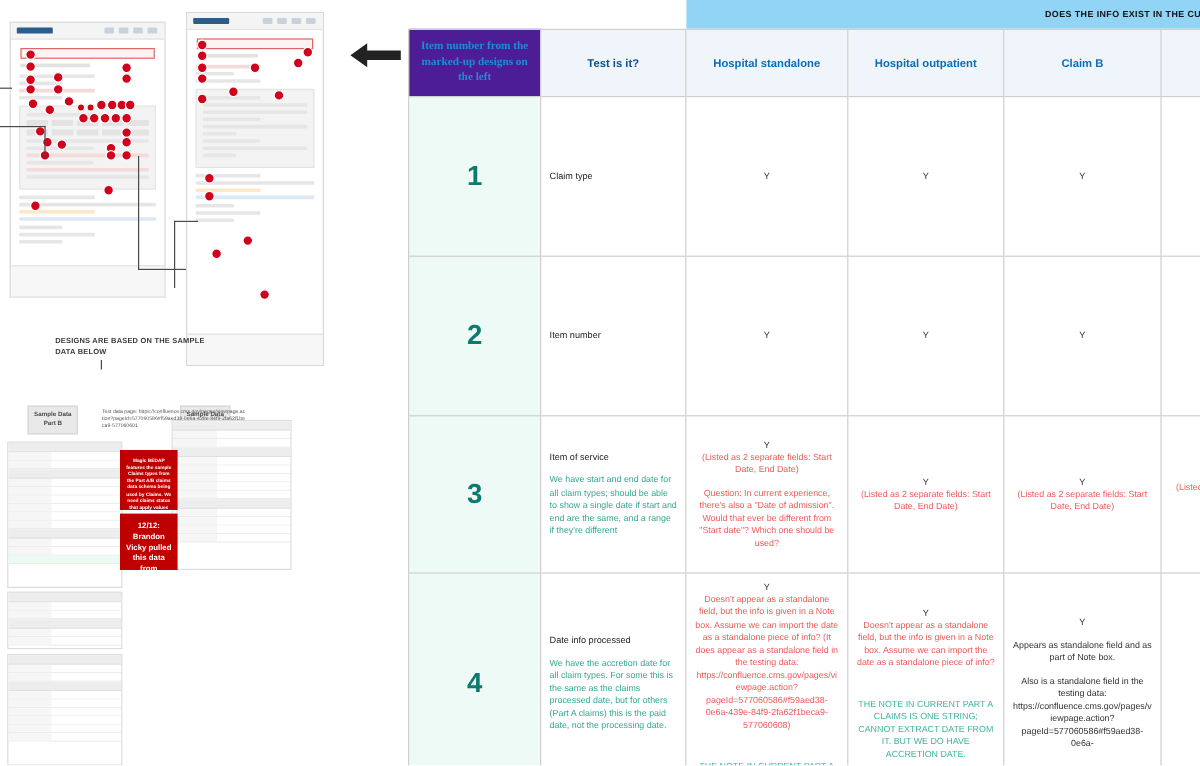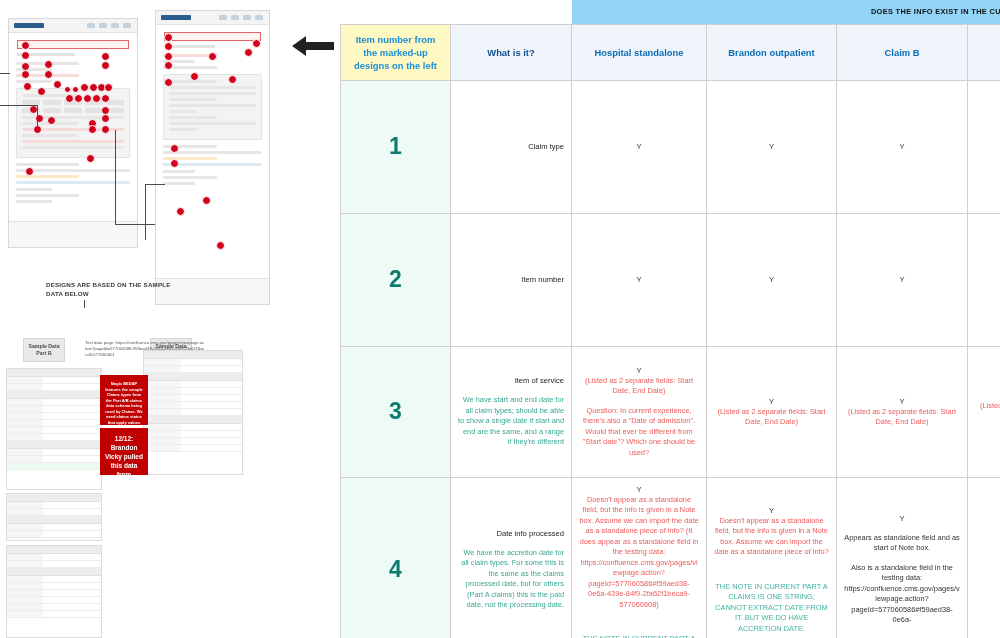--- a/index.html
+++ b/index.html
@@ -89,28 +89,28 @@
     text-align:right; padding:4px 14px 4px 4px !important;
     font-size:7.4px; font-weight:bold; color:#111; letter-spacing:.35px;
     height:24px;
   }
   .blank-cell { border:none !important; background:#fff; }
 
   th.colhead {
     background:#f0f5fb; color:#0b6db5; font-size:9.4px; font-weight:bold;
     line-height:13px; text-align:center; height:56px;
   }
-  th.colhead.first { background:#fef9c3; color:#1b8ed6; }
+  th.colhead.first { background:#4c1d95; color:#1b8ed6;font-family:Liberation Serif, serif; }
   th.colhead.second{ background:#f0f5fb; color:#0e4f8f; }
 
   td.num {
     background:#edfaf5; color:#0d7a6e; font-size:23px; font-weight:bold;
     text-align:center; width:110px;
   }
-  td.what { width:121px; text-align:right; }
+  td.what { width:121px; text-align:left; }
   td.info { width:130px; text-align:center; }
 
   .lbl { color:#222; font-size:7.6px; line-height:11px; display:block; }
   .note-teal { color:#36a893; font-size:7.4px; line-height:10.5px; display:block; margin-top:9px; }
   .y { color:#333; font-size:7.6px; line-height:11px; display:block; }
   .note-red { color:#ef5a5a; font-size:7.4px; line-height:10.5px; display:block; }
   .caps-teal { color:#3fb3a0; font-size:7.4px; line-height:10.5px; display:block; margin-top:24px; }
   .sub-dark { color:#333; font-size:7.4px; line-height:10.5px; display:block; margin-top:9px; }
   .brk { word-break:break-word; }
 
@@ -467,23 +467,23 @@
 
       <tbody>
           <tr>
         <td class="blank-cell"></td>
         <td class="blank-cell"></td>
         <td class="banner-cell" colspan="4">DOES THE INFO EXIST IN THE CURRENT EXPERIENCE?</td>
       </tr>
 
       <tr>
         <th class="colhead first">Item number from the marked-up designs on the left</th>
-        <th class="colhead second">What is it?</th>
+        <th class="colhead second">Test is it?</th>
         <th class="colhead">Hospital standalone</th>
-        <th class="colhead">Brandon outpatient</th>
+        <th class="colhead">Hospital outpatient</th>
         <th class="colhead">Claim B</th>
         <th class="colhead"></th>
       </tr>
 
       <tr class="r1">
         <td class="num">1</td>
         <td class="what">
           <span class="lbl">Claim type</span>
         </td>
         <td class="info">
@@ -555,21 +555,21 @@
           <span class="note-red brk">Doesn't appear as a standalone field, but the info is given in a Note box. Assume we can import the date as a standalone piece of info? (It does appear as a standalone field in the testing data: https://confluence.cms.gov/pages/viewpage.action?pageId=577060586#f59aed38-0e6a-439e-84f9-2fa62f1beca9-577060608)</span>
           <span class="caps-teal">THE NOTE IN CURRENT PART A CLAIMS IS ONE STRING;</span>
         </td>
         <td class="info">
           <span class="y">Y</span>
           <span class="note-red">Doesn't appear as a standalone field, but the info is given in a Note box. Assume we can import the date as a standalone piece of info?</span>
           <span class="caps-teal">THE NOTE IN CURRENT PART A CLAIMS IS ONE STRING; CANNOT EXTRACT DATE FROM IT. BUT WE DO HAVE ACCRETION DATE.</span>
         </td>
         <td class="info">
           <span class="y">Y</span>
-          <span class="sub-dark">Appears as standalone field and as start of Note box.</span>
+          <span class="sub-dark">Appears as standalone field and as part of Note box.</span>
           <span class="sub-dark brk">Also is a standalone field in the testing data: https://confluence.cms.gov/pages/viewpage.action?pageId=577060586#f59aed38-0e6a-</span>
         </td>
         <td class="info">
           <span class="y"></span>
         </td>
       </tr>
     </tbody>
       </table>
   </div>
 </div>

